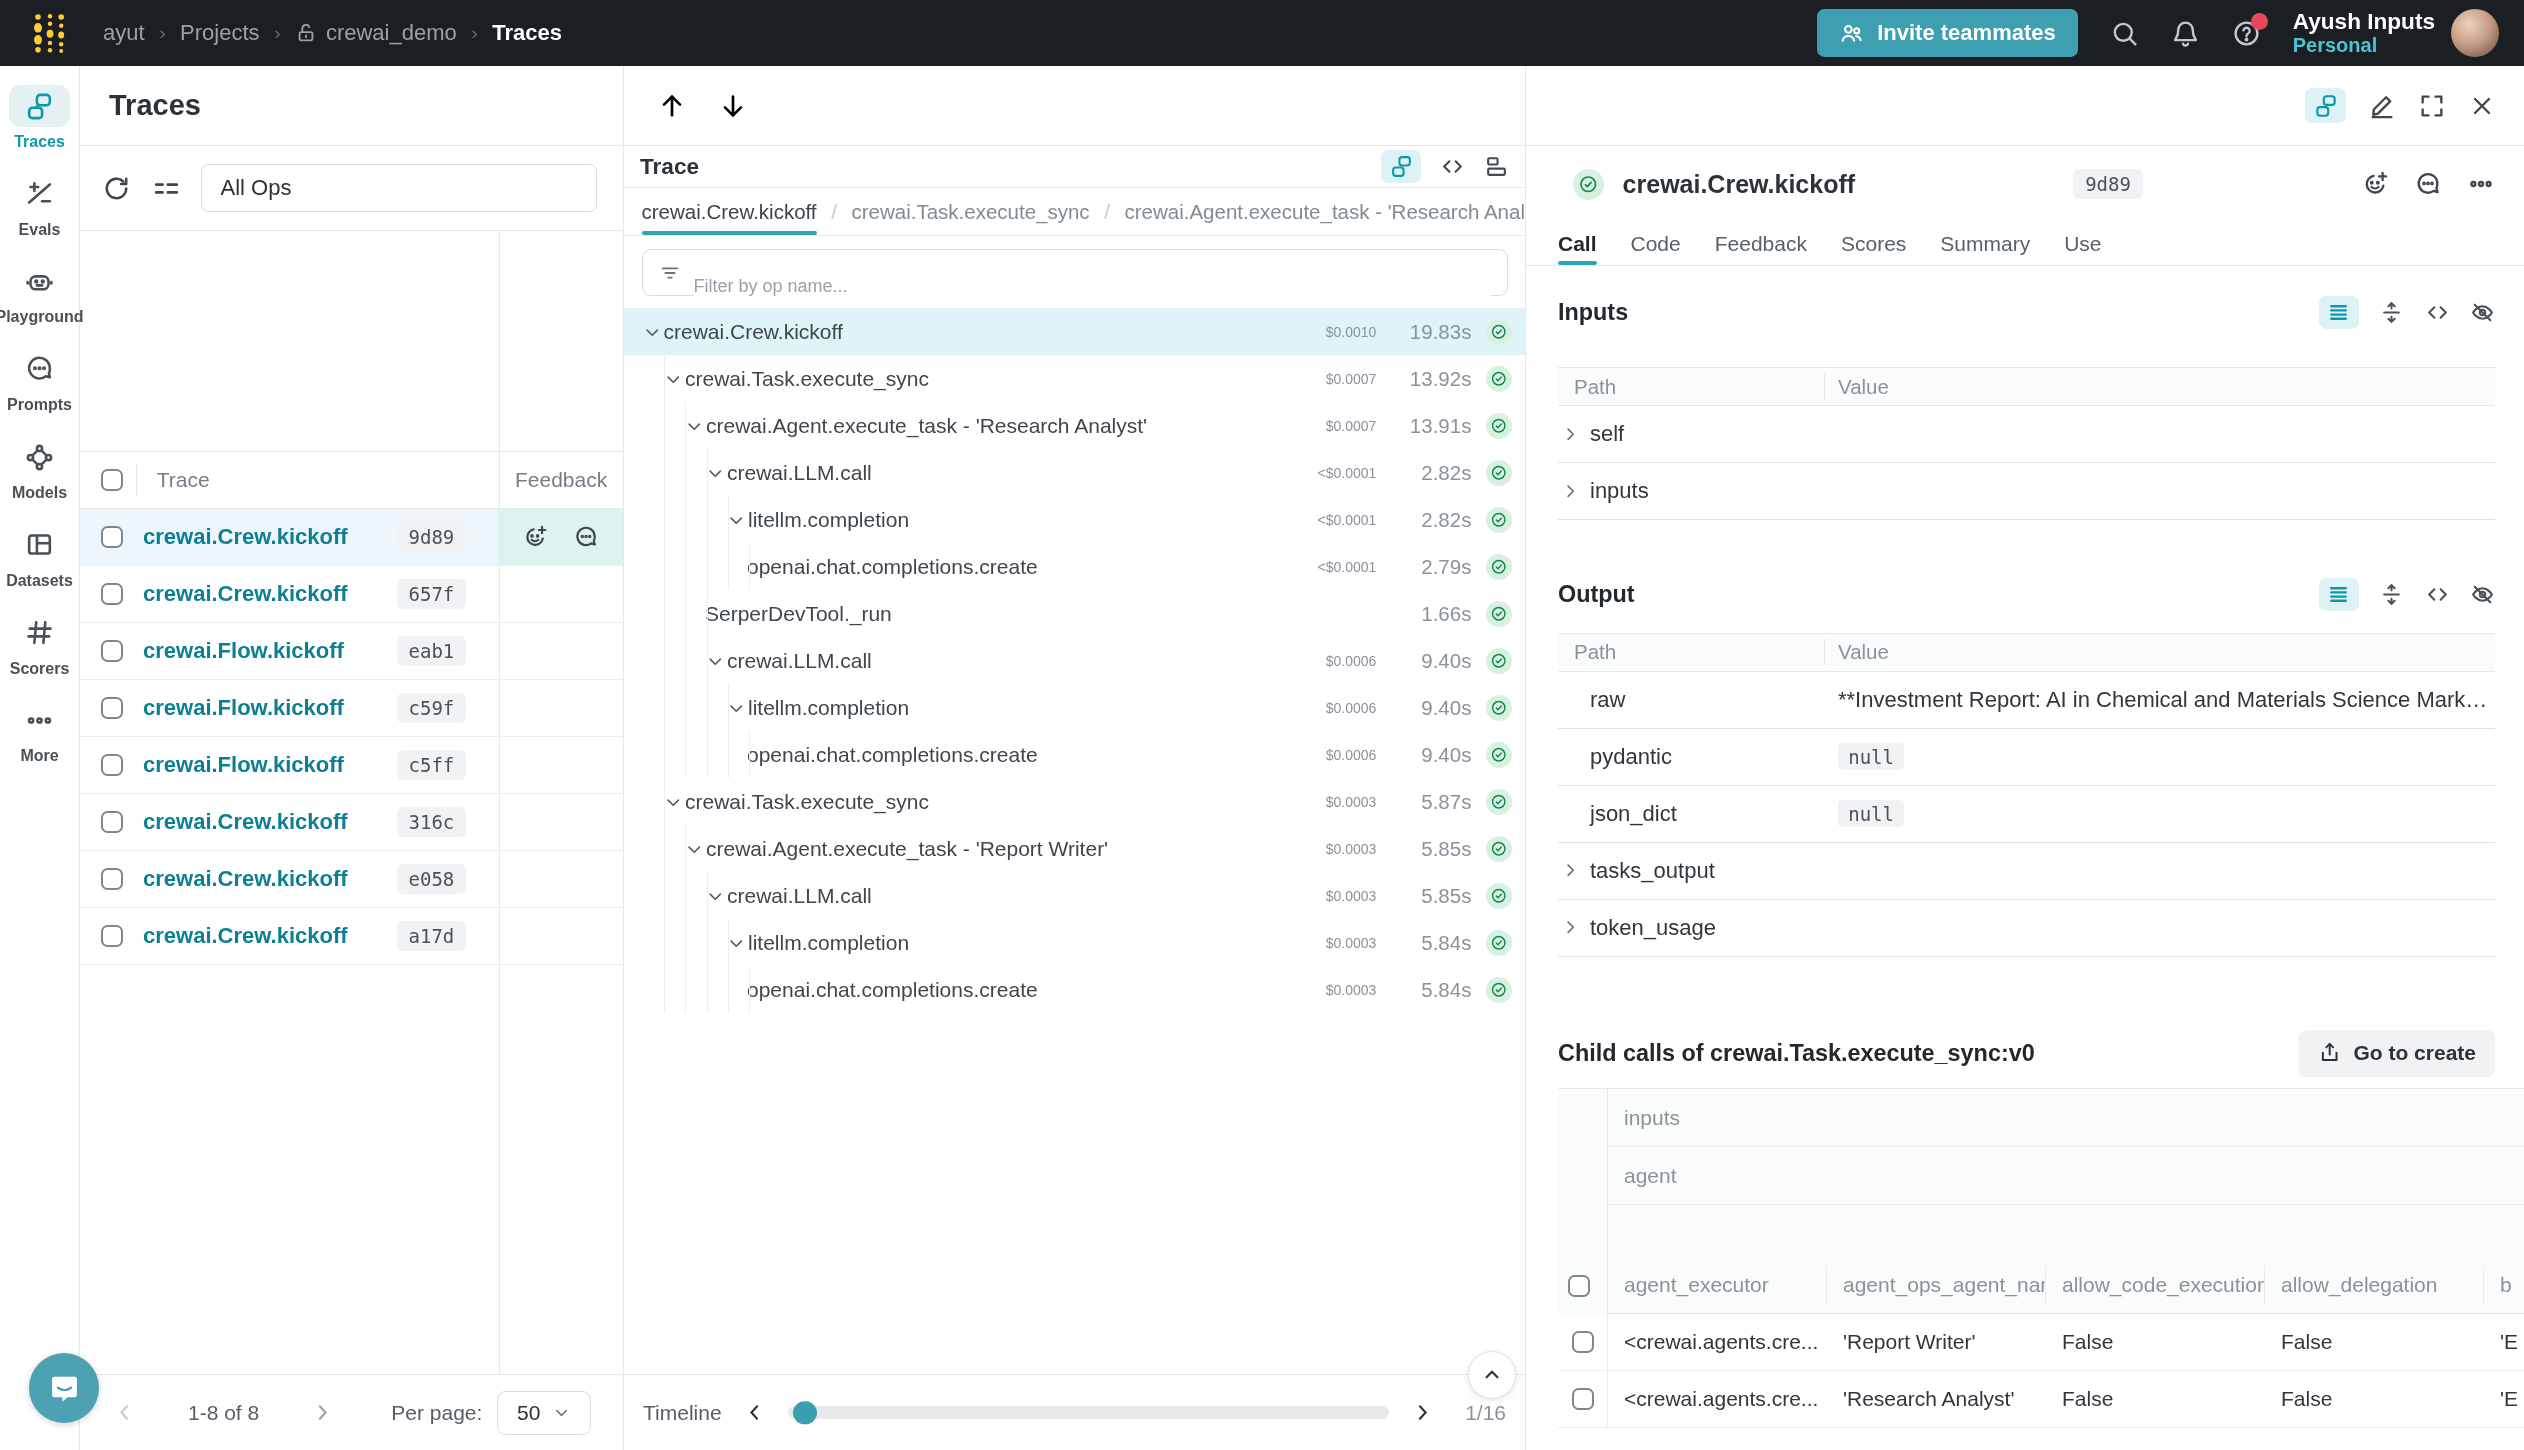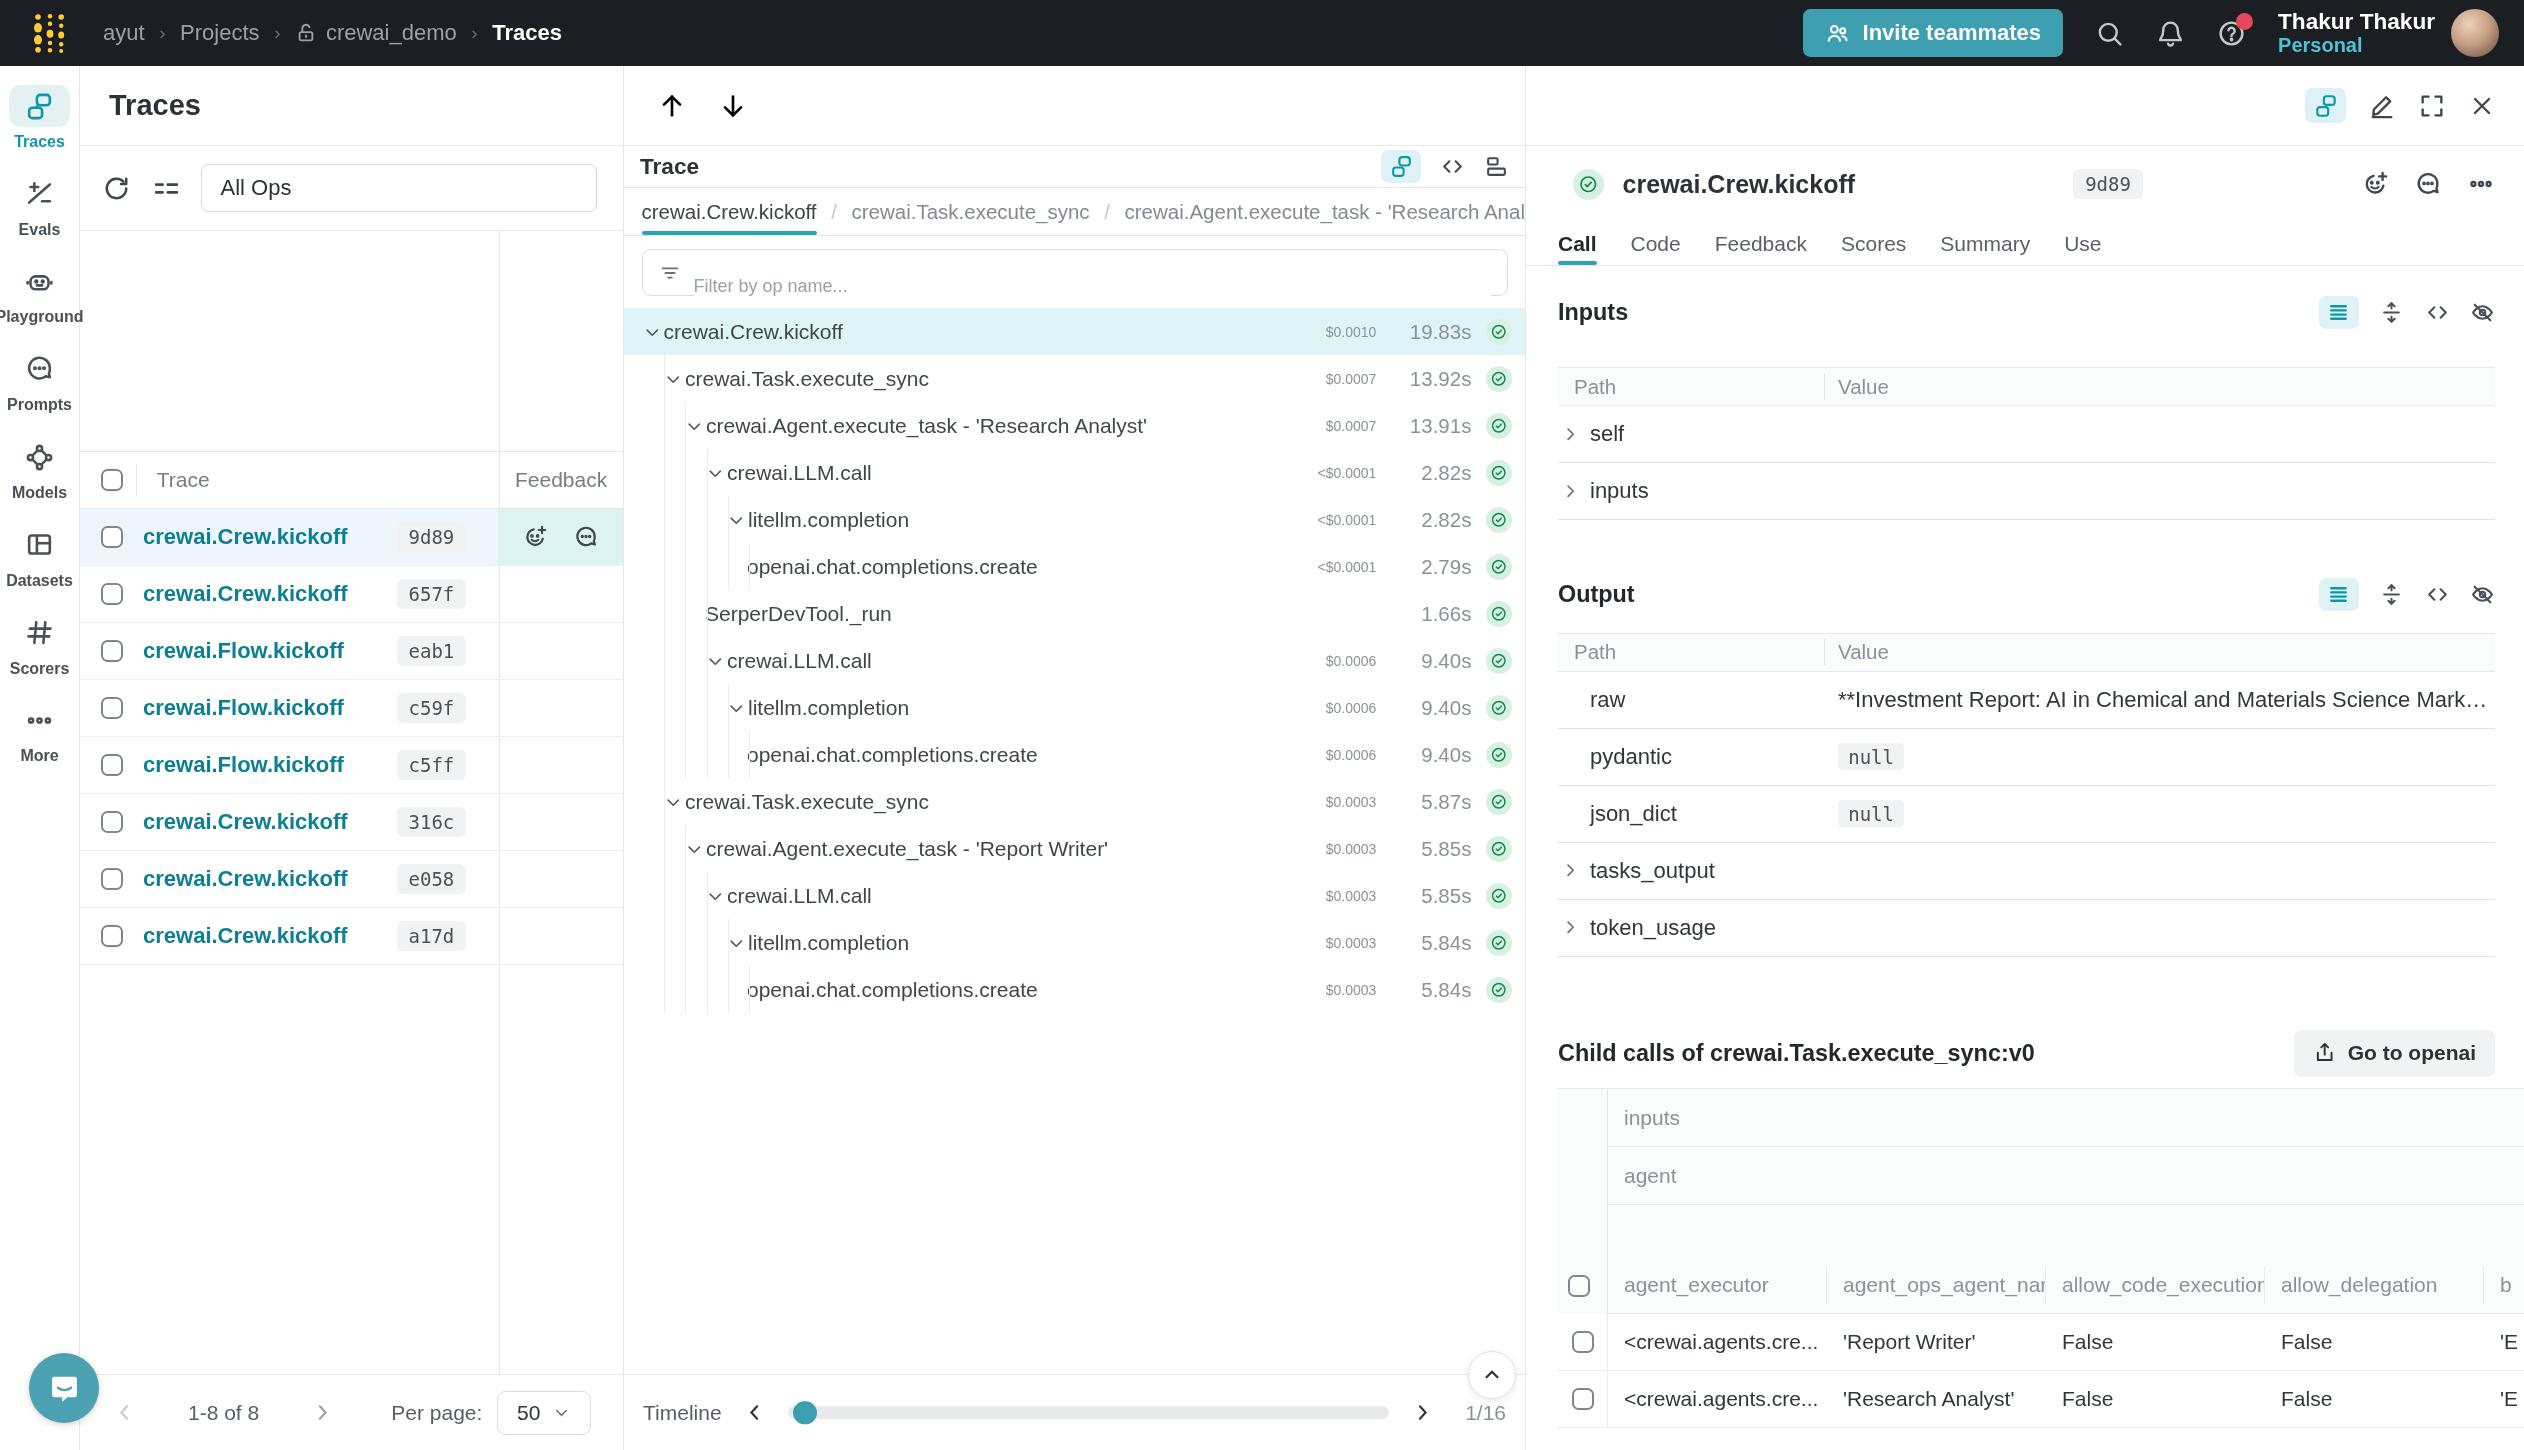--- a/index.html
+++ b/index.html
@@ -245,21 +245,21 @@
     <span class="nav-icon">
       <svg width="29" height="29" viewBox="0 0 24 24" fill="none" stroke="currentColor" stroke-width="2" stroke-linecap="round">
           <circle cx="12" cy="12" r="9"></circle>
           <path d="M9.5 9.3a2.6 2.6 0 1 1 3.7 2.9c-.8.4-1.2.9-1.2 1.8"></path>
           <circle cx="12" cy="17" r=".6" fill="currentColor"></circle>
         </svg>
       <span class="dot"></span>
     </span>
     <div class="user">
       <div class="user-meta">
-        <div class="user-name">Thakur Thakur</div>
+        <div class="user-name">Ayush Inputs</div>
         <div class="user-scope">Personal</div>
       </div>
       <div class="avatar"></div>
     </div>
   </div>
 </div>
 
 <div class="main">
 
   <div class="iconbar" id="iconbar">
@@ -1044,21 +1044,21 @@
       </div>
 
       <div class="child-head">
         <h2>Child calls of crewai.Task.execute_sync:v0</h2>
         <button class="gtt-btn">
           <svg width="23.4" height="23.4" viewBox="0 0 24 24" fill="none" stroke="currentColor" stroke-width="2" stroke-linecap="round" stroke-linejoin="round">
               <path d="M12 14V3.5"></path>
               <path d="M8.5 6.5 12 3l3.5 3.5"></path>
               <path d="M5 12v7.5h14V12"></path>
             </svg>
-          <span>Go to openai</span>
+          <span>Go to create</span>
         </button>
       </div>
       <div class="ct" id="child-table">
           <div class="ct-headblock">
             <div class="ct-cbcol">
               <span class="cb"></span>
             </div>
             <div class="ct-hrows">
               <div class="ct-group">inputs</div>
               <div class="ct-group">agent</div>

